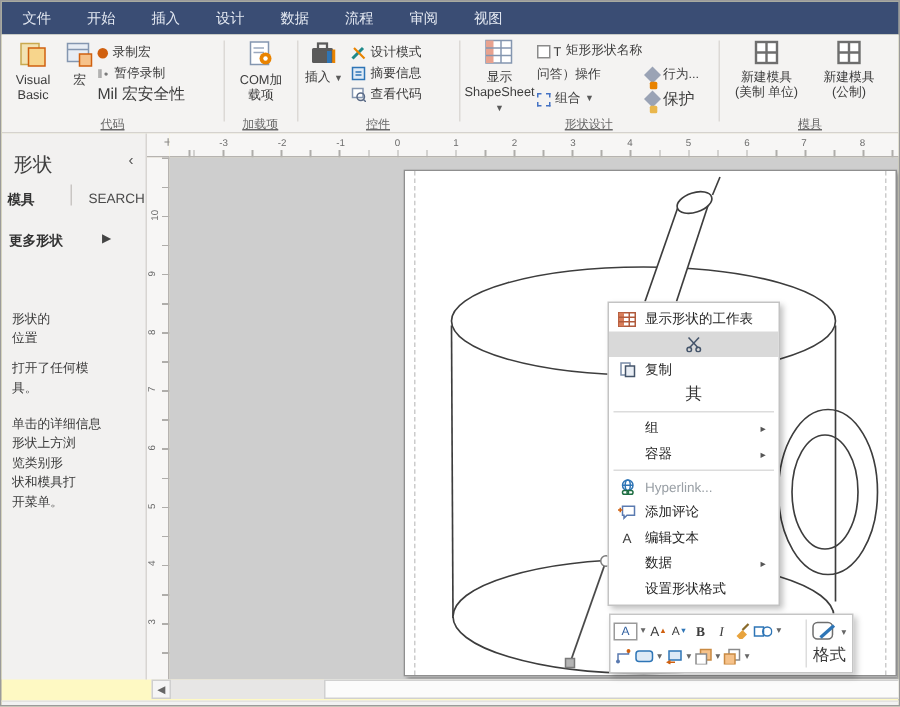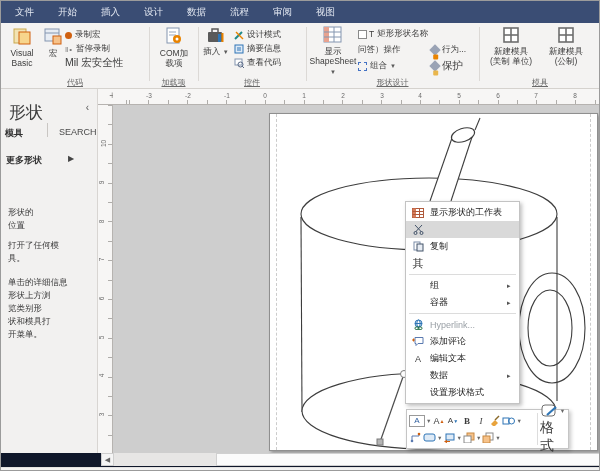--- a/index.html
+++ b/index.html
@@ -1,17 +1,17 @@
 <!DOCTYPE html>
 <html><head>
 <meta charset="utf-8">
 <style>
   * { box-sizing: border-box; margin: 0; padding: 0; }
   body { font-family: "Liberation Sans", sans-serif; }
-  .app { position: relative; width: 600px; height: 471px; background: #0f172a;
+  .app { position: relative; width: 600px; height: 471px; background: #fef9c3;
          overflow: hidden; border: 1px solid #9B9B9B; font-family: "Liberation Sans", sans-serif; }
 
   
   .tabbar { position: absolute; left: 0; top: 0; width: 600px; height: 22px;
             background: #3A4D74; display: flex; align-items: stretch; }
   .tab { display: flex; align-items: center; padding: 0 12px; font-size: 9.5px;
          color: #E4E9F2; cursor: default; }
   .tab.first { margin-left: 2px; }
   .tab.active { background: #F4F3F2; color: #2C3C5C; font-weight: bold; }
   .tellme { display: flex; align-items: center; gap: 5px; padding: 0 10px;
@@ -46,21 +46,21 @@
   .spark { position: absolute; right: -4px; bottom: -3px; width: 5px; height: 5px;
            background: #E98300; border-radius: 1px; transform: rotate(45deg); }
   .lockbit { position: absolute; right: -4px; bottom: -3px; width: 5px; height: 5px;
              background: #E9B64C; border-radius: 1px; transform: rotate(45deg); }
   .ic-dash { display: inline-block; width: 9px; height: 9px; border: 1px dashed #4472C4; }
   .chkT { display: inline-flex; align-items: center; gap: 2px; }
 
   
   .sidebar { position: absolute; left: 0; top: 88px; width: 97px; height: 364px;
              background: #F2F1F0; border-right: 1px solid #D8D5D2; }
-  .sb-title { position: absolute; left: 8px; top: 12px; font-size: 17px; color: #3F3F3F; text-align: right; }
+  .sb-title { position: absolute; left: 8px; top: 12px; font-size: 13px; color: #3F3F3F; text-align: right; }
   .sb-collapse { position: absolute; right: 8px; top: 13px; font-size: 10px; color: #555; }
   .sb-tab1 { position: absolute; left: 4px; top: 38px; font-size: 9px; font-weight: bold; color: #333; }
   .sb-tabdiv { position: absolute; left: 46px; top: 34px; height: 14px; width: 1px; background: #C9C6C3; }
   .sb-tab2 { position: absolute; left: 58px; top: 38px; font-size: 9px; color: #4A4A4A; }
   .sb-more { position: absolute; left: 5px; top: 65px; font-size: 9px; color: #333; font-weight: bold; }
   .sb-more-arrow { position: absolute; left: 67px; top: 65px; font-size: 8px; color: #444; }
   .sb-par { position: absolute; left: 7px; font-size: 8.5px; color: #3A3A3A; line-height: 13px; }
 
   
   .rcorner { position: absolute; left: 97px; top: 88px; width: 15px; height: 16px;
@@ -85,21 +85,21 @@
           box-shadow: 2px 2px 3px rgba(0,0,0,0.28); }
   .guide { position: absolute; top: 0; height: 100%; width: 0;
            border-left: 1px dashed #CCCCCC; }
   svg.drawing { position: absolute; left: 0; top: 0; }
 
   
   .ctx-menu { position: absolute; left: 404px; top: 200px; width: 115px;
               background: #FFFFFF; border: 1px solid #C3C3C3;
               box-shadow: 2px 2px 4px rgba(0,0,0,0.25); padding: 2px 0; z-index: 30; }
   .menu-item { height: 17px; display: flex; align-items: center; font-size: 9px;
-               color: #262626; cursor: default; }
+               color: #262626; cursor: default; justify-content: center; }
   .menu-item .mi-icon { width: 24px; display: flex; justify-content: center;
                         align-items: center; flex: none; }
   .menu-item .mi-label { flex: 1; }
   .menu-item .mi-arrow { width: 12px; font-size: 7px; color: #555; }
   .menu-item.hl { background: #D9D9D9; }
   .menu-item.disabled .mi-label { color: #9AA0A6; }
   .menu-sep { height: 1px; background: #DCDCDC; margin: 2px 3px; }
   .mi-chartxt { font-size: 11px; color: #333; line-height: 11px; }
 
   
@@ -108,21 +108,21 @@
              box-shadow: 2px 2px 4px rgba(0,0,0,0.22); z-index: 30;
              display: flex; padding: 2px; }
   .mb-left { flex: 1; display: flex; flex-direction: column; }
   .mb-row { height: 17px; display: flex; align-items: center; gap: 1px; }
   .mb-btn { min-width: 13px; height: 15px; display: flex; align-items: center;
             justify-content: center; font-size: 9px; color: #3C3C3C; cursor: default; }
   .mb-dd { font-size: 5.5px; color: #666; margin-left: 1px; }
   .mb-vsep { width: 1px; height: 32px; background: #DDDDDD; margin: 0 2px; align-self: center; }
   .mb-right { width: 26px; display: flex; flex-direction: column; align-items: center;
               justify-content: center; }
-  .mb-format { font-size: 14px; color: #3C3C3C; }
+  .mb-format { font-size: 11px; color: #3C3C3C; }
   .mb-abox { width: 16px; height: 12px; border: 1px solid #9A9A9A; font-size: 8px;
              color: #2E5E9E; display: flex; align-items: center; justify-content: center; }
   .supmark { font-size: 5px; color: #D0600F; vertical-align: top; }
 
   
   .scroll-left-btn { position: absolute; left: 100px; top: 452px; width: 13px; height: 13px;
                      background: #F5F5F5; border: 1px solid #CFCFCF; font-size: 7px;
                      color: #666; display: flex; align-items: center; justify-content: center; }
   .scroll-track { position: absolute; left: 113px; top: 452px; width: 487px; height: 13px;
                   background: #E7E6E5; }

